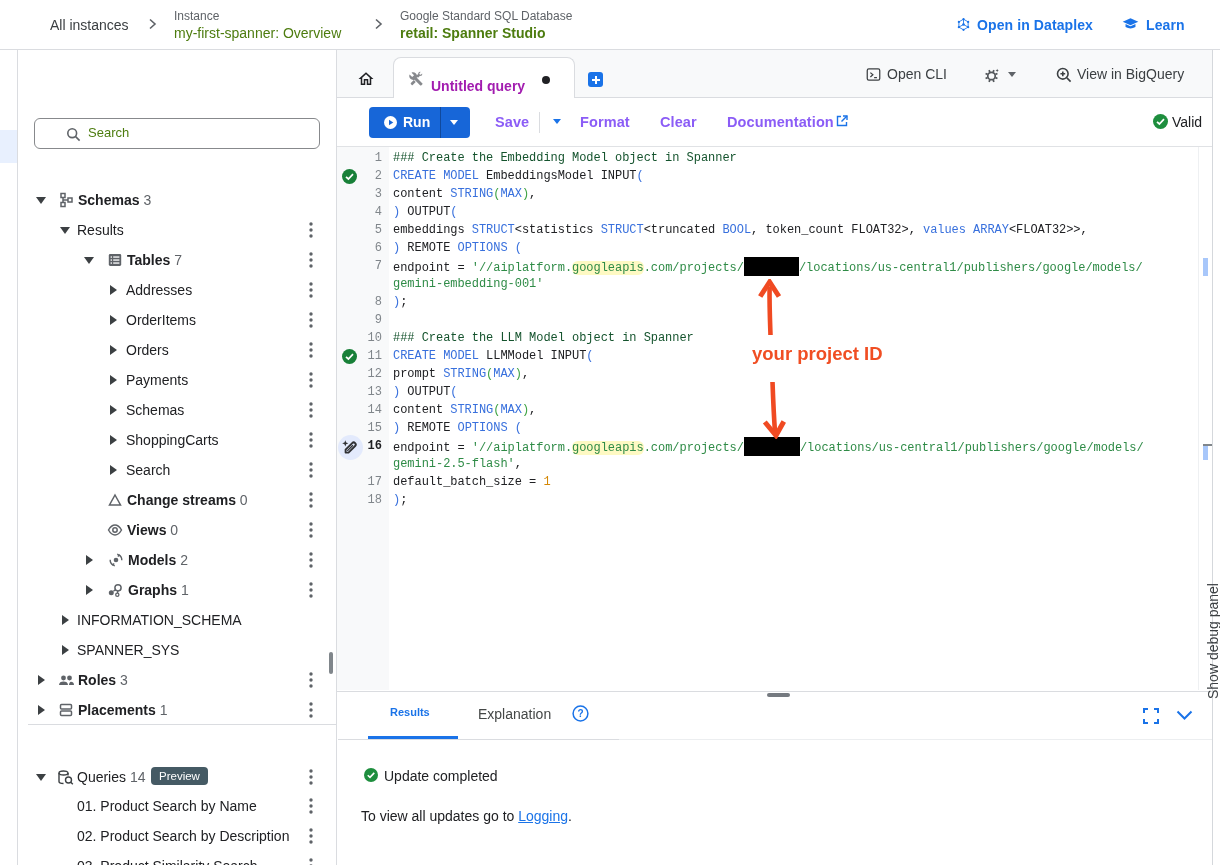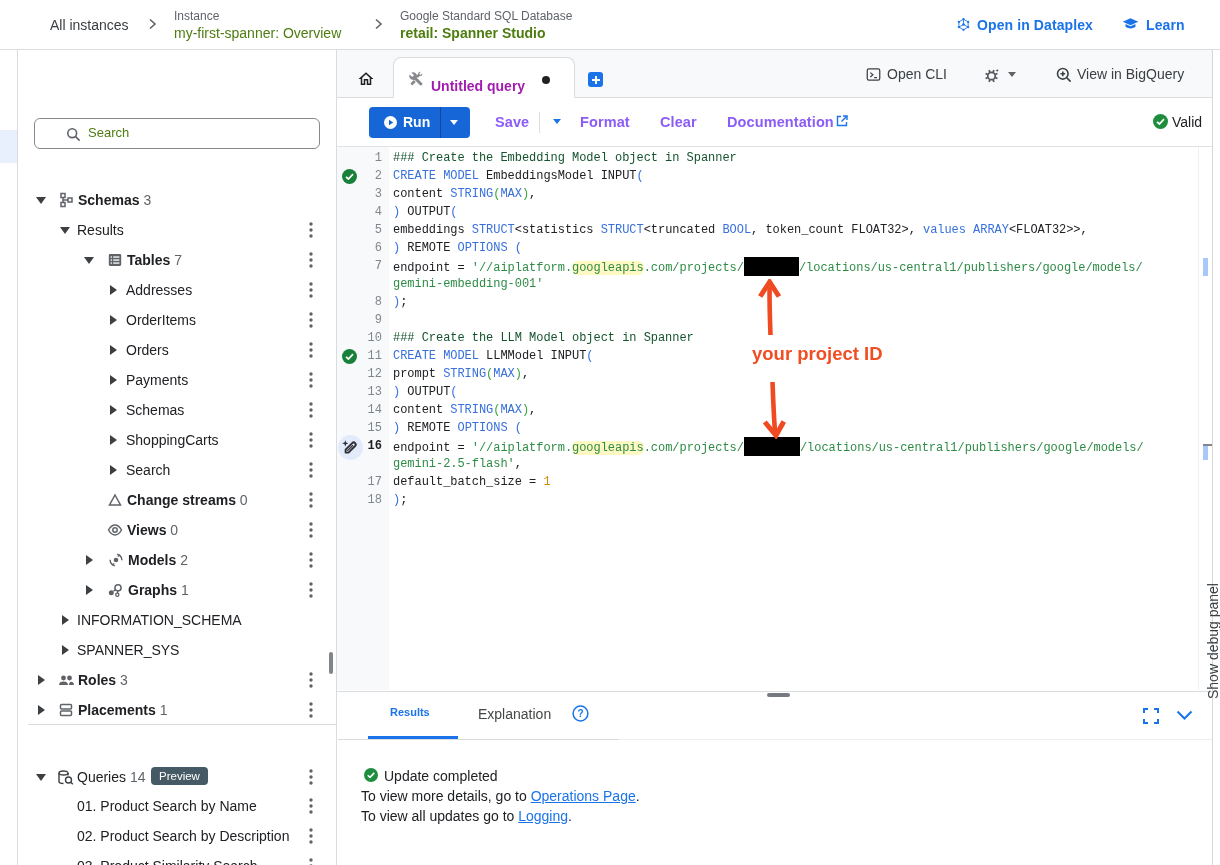--- a/index.html
+++ b/index.html
@@ -536,19 +536,18 @@
       <path d="M5 15 L1 15 L1 11"></path>
     </svg>
   <svg class="abs" style="left:839px; top:18px;" width="17" height="11" viewBox="0 0 17 11" fill="none" stroke="#1a73e8" stroke-width="2">
       <path d="M1.5 1.5 L8.5 8.5 L15.5 1.5"></path>
     </svg>
   <svg class="abs" style="left:27px; top:76px;" width="14" height="14" viewBox="0 0 15 15">
       <circle cx="7.5" cy="7.5" r="7.5" fill="#1e8e3e"></circle>
       <path d="M4 7.8 L6.4 10 L11 5.2" stroke="#fff" stroke-width="1.7" fill="none"></path>
     </svg>
   <span class="abs" style="left:47px; top:76px; font-size:14px; color:#202124;">Update completed</span>
-  <span class="abs" style="left:24px; top:96px; font-size:14px; color:#202124;">To view more details, go to <a style="color:#1a73e8; text-decoration:underline;">Operations Page</a>.</span>
   <span class="abs" style="left:24px; top:116px; font-size:14px; color:#202124;">To view all updates go to <a style="color:#1a73e8; text-decoration:underline;">Logging</a>.</span>
 </div>
 
 <div id="rstrip">
     <div class="vt">Show debug panel</div>
   </div>
 
 </body></html>

